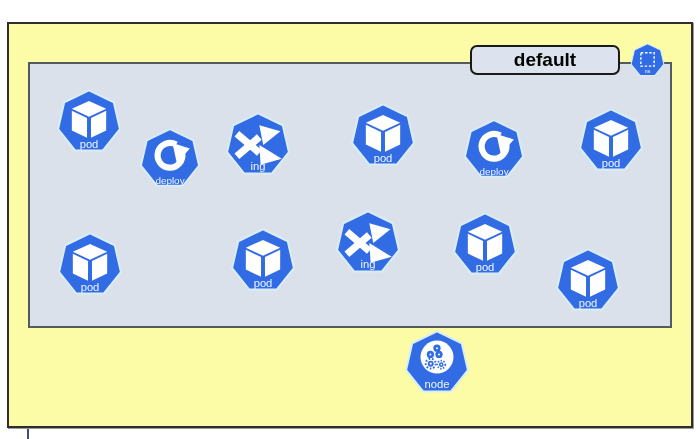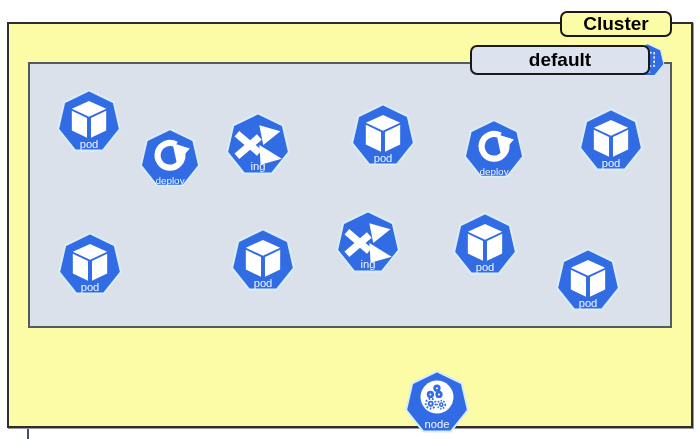--- a/index.html
+++ b/index.html
@@ -18,21 +18,21 @@
     box-sizing:border-box;z-index:5;
     font-weight:bold;font-size:19px;color:#000;
     text-align:center;line-height:22px;
   }
   .namespace-box{
     position:absolute;left:28px;top:62px;width:644px;height:266px;
     background:#dbe1eb;border:2px solid #555a60;box-sizing:border-box;
     z-index:2;
   }
   .namespace-label{
-    position:absolute;left:470px;top:45px;width:180px;height:30px;
+    position:absolute;left:470px;top:45px;width:150px;height:30px;
     background:#dde3ee;border:2px solid #1a1a1a;border-radius:7px;
     box-sizing:border-box;z-index:5;
     font-weight:bold;font-size:19px;color:#000;
     text-align:center;line-height:26px;
   }
   .k8s-icon{position:absolute;z-index:4;}
   .k8s-icon svg{display:block;width:100%;height:100%;overflow:visible;}
   .k8s-icon text{
     font-family:"Liberation Sans",sans-serif;fill:#eef5ff;
     text-anchor:middle;
@@ -88,21 +88,20 @@
     <g id="glyph-ns">
       <rect x="31" y="28" width="38" height="38" fill="none" stroke="#fff" stroke-width="4" stroke-dasharray="7 5"></rect>
     </g>
   </defs>
 </svg>
 
 <div class="stage">
 
   <div class="cluster-box"></div>
 
-  <div class="cluster-label">Cluster</div>
 
   <div class="namespace-box"></div>
 
   <div class="namespace-label">default</div>
 
   <div class="k8s-icon" style="left:630px;top:43px;width:35px;height:35px">
     <svg viewBox="0 0 100 100">
       <use href="#hept"></use>
         <use href="#glyph-ns"></use>
       <text x="50" y="86" font-size="15">ns</text>
@@ -191,21 +190,21 @@
 
   <div class="k8s-icon" style="left:555px;top:248px;width:66px;height:66px">
     <svg viewBox="0 0 100 100">
         <use href="#hept"></use>
         <use href="#glyph-pod"></use>
       <text x="50" y="89" font-size="17">pod</text>
       </svg>
   </div>
 
 
-  <div class="k8s-icon" style="left:404px;top:370px;width:66px;height:66px">
+  <div class="k8s-icon" style="left:404px;top:330px;width:66px;height:66px">
     <svg viewBox="0 0 100 100">
         <use href="#hept"></use>
         <use href="#glyph-node"></use>
       <text x="50" y="88" font-size="17">node</text>
       </svg>
   </div>
 
   <div class="cursor-tick"></div>
 
 </div>

